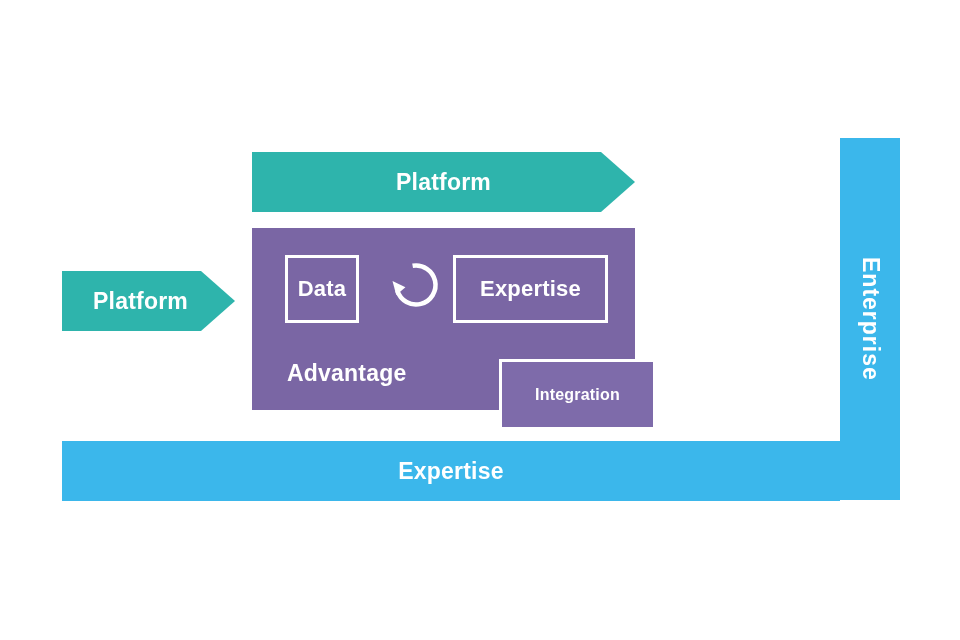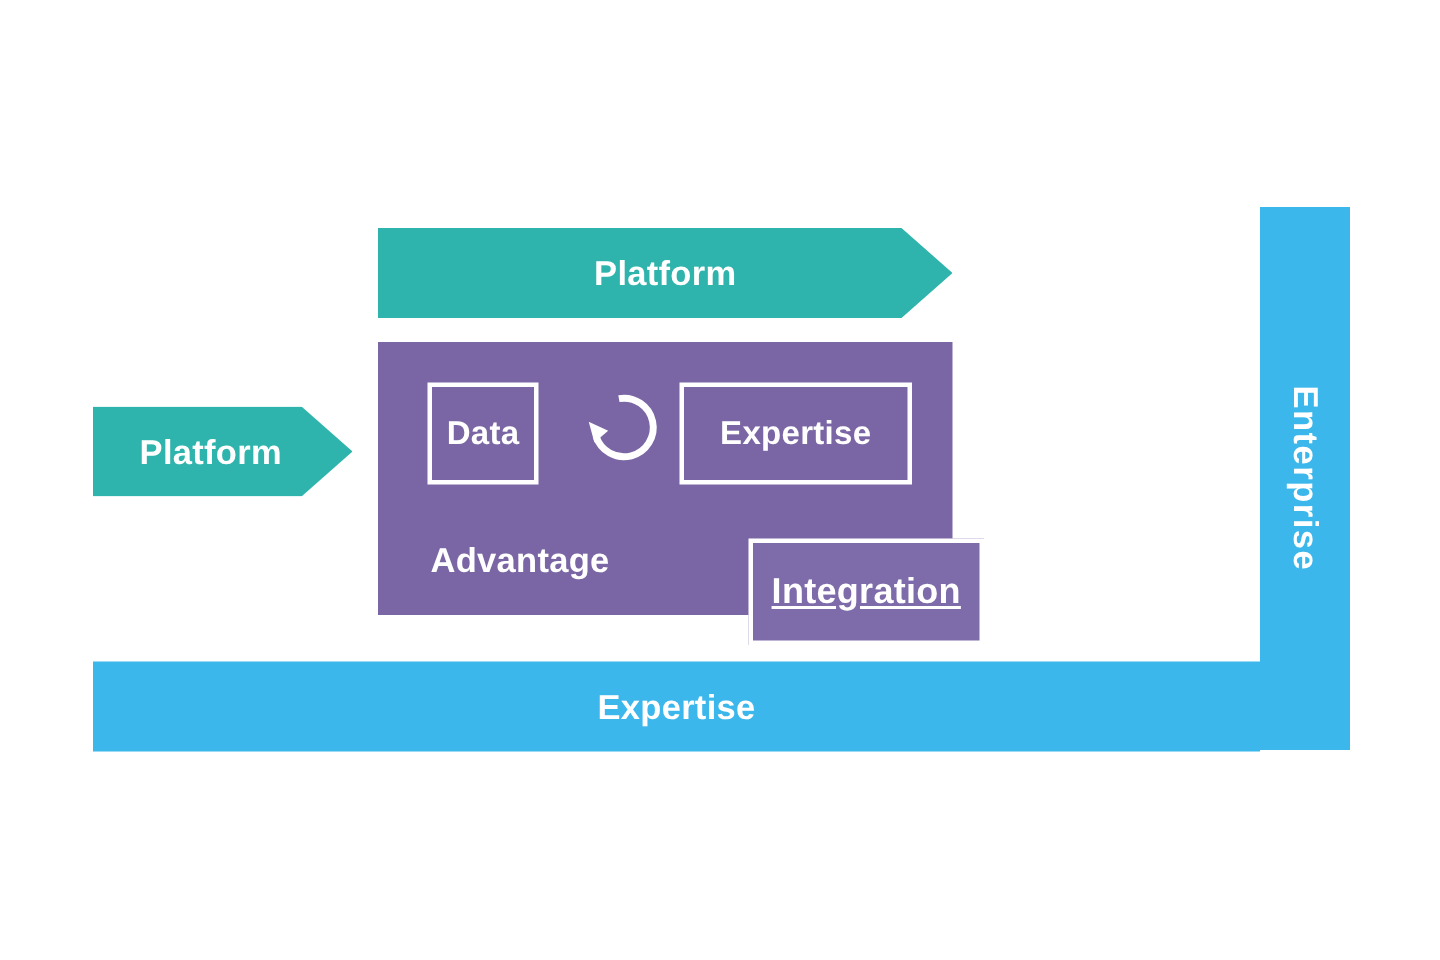--- a/index.html
+++ b/index.html
@@ -35,21 +35,21 @@
   .inner-box .label { font-size: 22px; }
   .data-box       { left: 33px;  top: 27px; width: 74px;  height: 68px; }
   .algorithms-box { left: 201px; top: 27px; width: 155px; height: 68px; }
   .cycle-icon { position: absolute; left: 140px; top: 33px; width: 48px; height: 48px; }
   .platform-label { position: absolute; left: 35px; top: 132px; font-size: 23px; }
   .integration-box {
     position: absolute; left: 499px; top: 359px; width: 157px; height: 71px;
     background: #7E6BAA; border: 3px solid #ffffff; z-index: 2;
     display: flex; align-items: center; justify-content: center;
   }
-  .integration-box .label { font-size: 24px; text-decoration: underline; }
+  .integration-box .label { font-size: 16px; }
   
   .bar { position: absolute; background: #3BB7EB; display: flex; align-items: center; justify-content: center; }
   .bar-expertise { left: 62px; top: 441px; width: 778px; height: 60px; }
   .bar-enterprise { left: 840px; top: 138px; width: 60px; height: 362px; }
   .vertical-text {
     writing-mode: vertical-rl; text-orientation: mixed;
     letter-spacing: 1px;
   }
 </style>
 </head>

